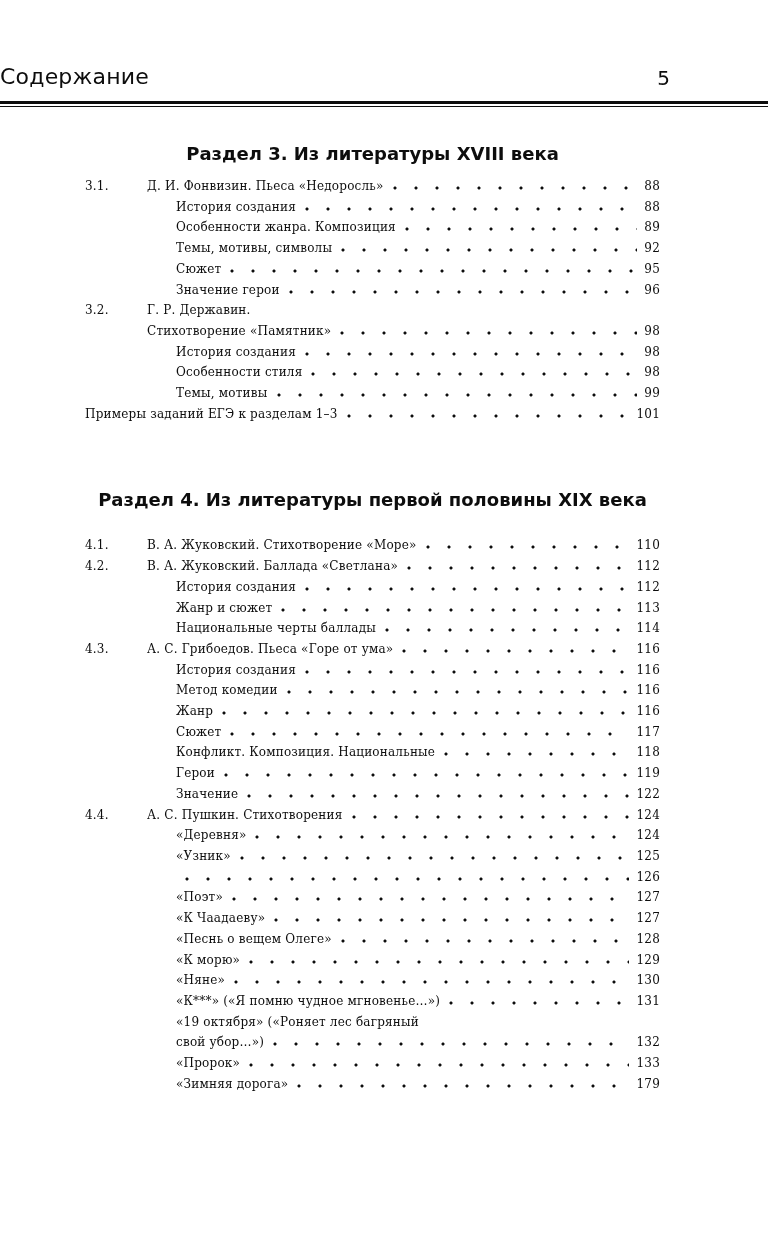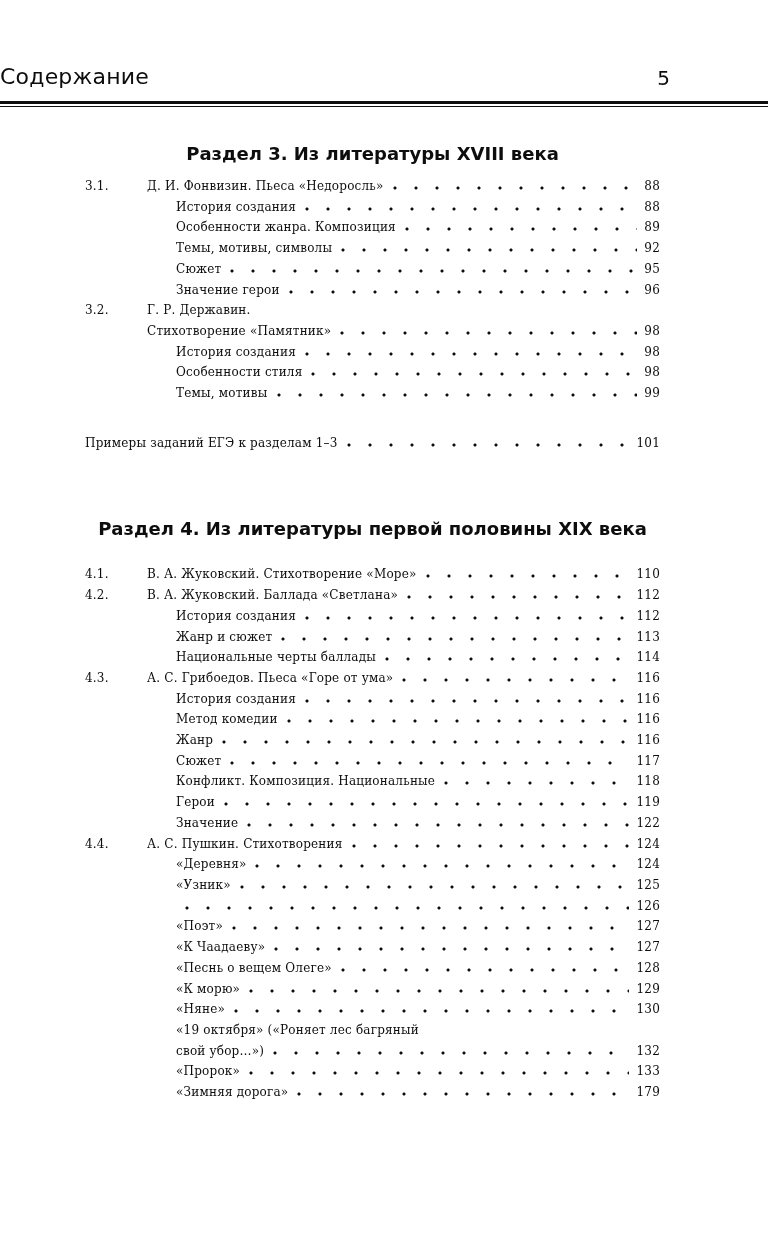--- a/index.html
+++ b/index.html
@@ -78,21 +78,21 @@
     margin: 0 7px 0 9px;
     background-image: radial-gradient(circle at 2px 2px, #0d0d0d 1.35px, rgba(0,0,0,0) 1.75px);
     background-size: 21px 4px;
     background-repeat: repeat-x;
     background-position: left bottom;
   }
   .entry .pg {
     flex: none;
     text-align: right;
   }
-  .standalone { margin-top: 29px; }
+  .standalone { }
   .sh4 { margin-top: 65px; }
   .entries2 { margin-top: 24px; }
 </style>
 </head>
 <body>
 
 <div class="page">
 
   <div class="hdr">
     <span class="hdr-title">Содержание</span>
@@ -308,20 +308,26 @@
           <span class="txt">«К морю»</span>
           <span class="leader"></span>
           <span class="pg">129</span>
         </div>
         <div class="entry ind2">
 
           <span class="txt">«Няне»</span>
           <span class="leader"></span>
           <span class="pg">130</span>
         </div>
+        <div class="entry ind2">
+
+          <span class="txt">«К***» («Я помню чудное мгновенье…»)</span>
+          <span class="leader"></span>
+          <span class="pg">131</span>
+        </div>
         <div class="entry ind2 nopage">
 
           <span class="txt">«19 октября» («Роняет лес багряный</span>
 
         </div>
         <div class="entry ind2">
 
           <span class="txt">свой убор…»)</span>
           <span class="leader"></span>
           <span class="pg">132</span>

